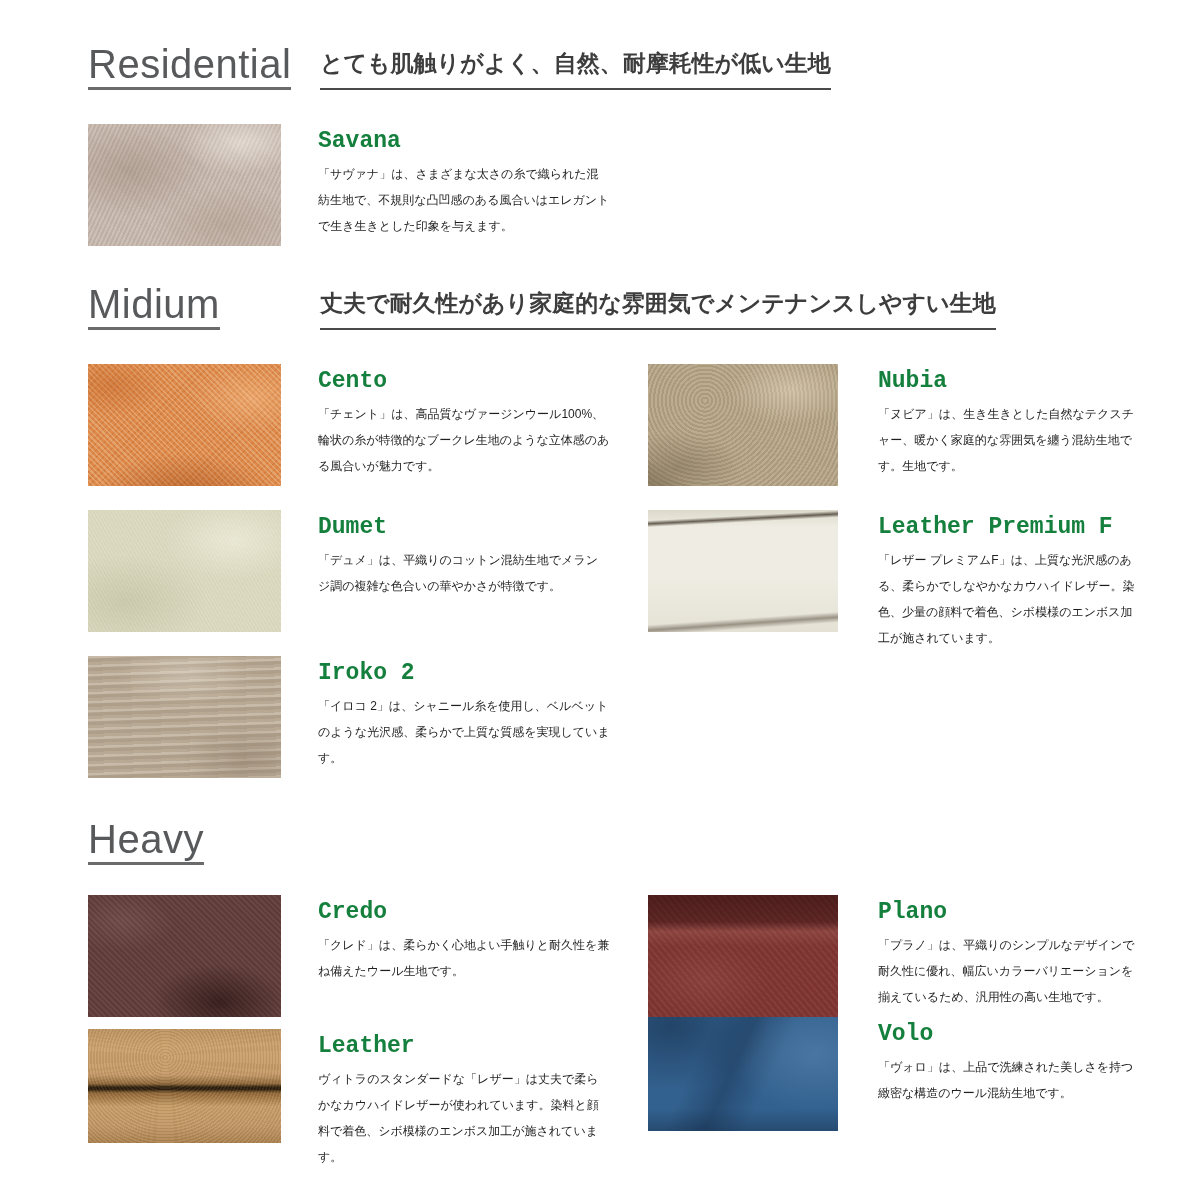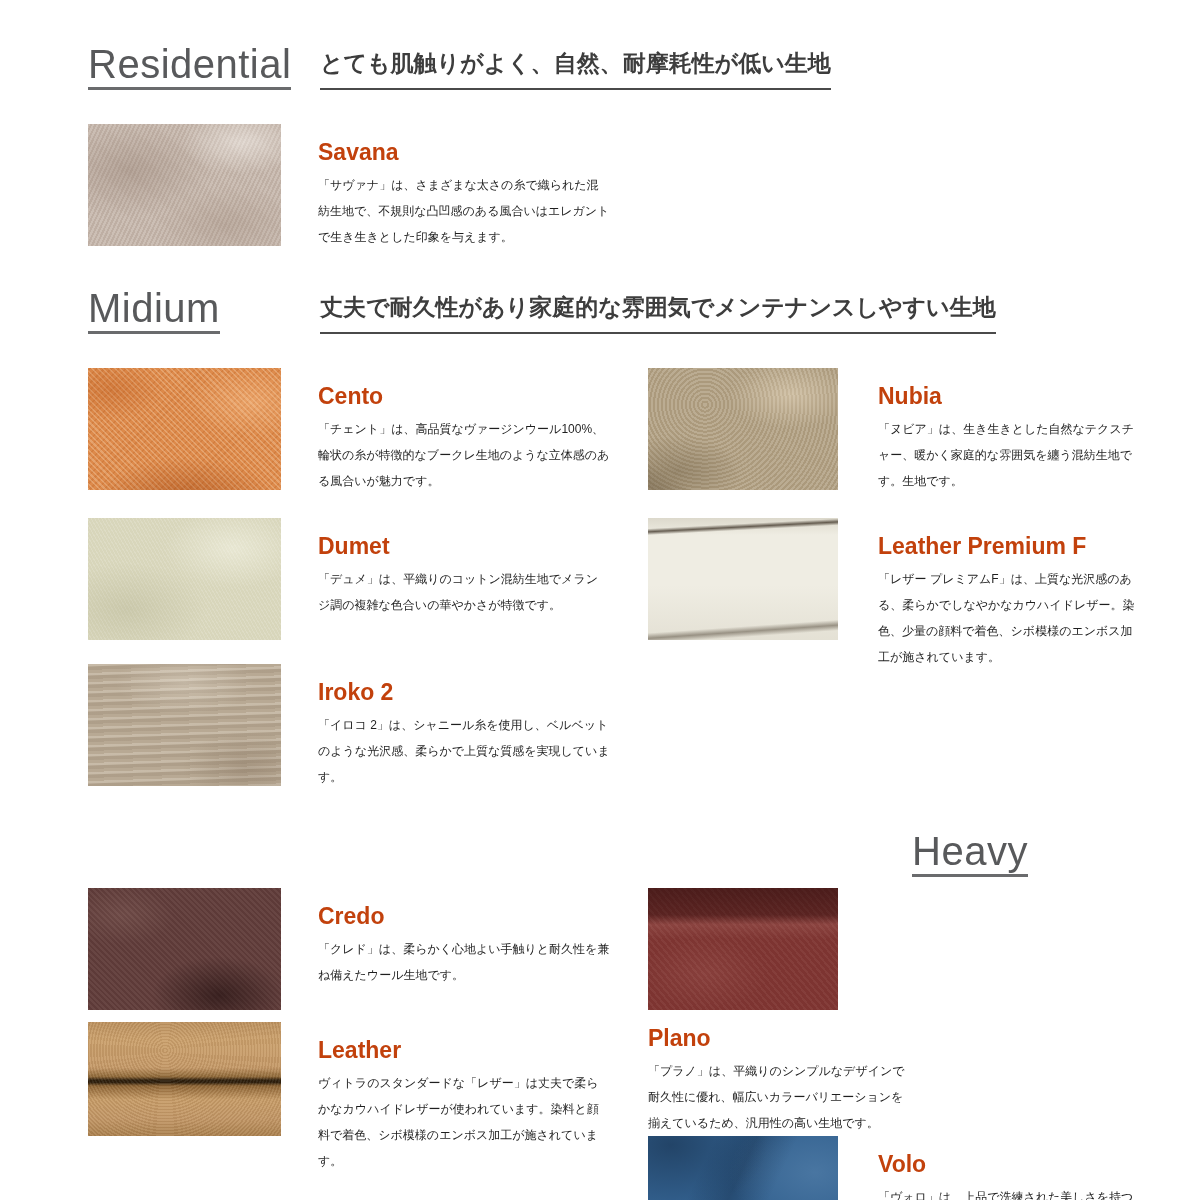--- a/index.html
+++ b/index.html
@@ -13,39 +13,39 @@
     display:inline-block; font-size:40px; line-height:44px; font-weight:500;
     color:#58595b; letter-spacing:.5px; padding-bottom:1px; border-bottom:3px solid #6a6b6d;
   }
   .category-subtitle {
     display:inline-block; font-size:23px; line-height:36px; font-weight:700;
     color:#3d3d3d; padding-bottom:7px; border-bottom:2px solid #4a4a4a;
   }
 
   .sec-mid { margin-top:12px; }
   .sec-heavy { margin-top:15px; }
-  .sec-heavy .section-header { margin-bottom:11px;flex-direction:column; }
+  .sec-heavy .section-header { margin-bottom:30px; }
 
   .section-body { display:flex; }
   .col-left { width:560px; flex:none; }
   .col-right { flex:1; }
 
   .card { display:flex; margin-bottom:24px; }
   .sec-heavy .card { margin-bottom:12px; }
   .card.tight { margin-bottom:10px; }
-  .card.flush { margin-bottom:0;flex-direction:column; }
+  .card.flush { margin-bottom:0; }
 
   .swatch { width:193px; height:122px; flex:none; margin-right:37px; }
   .col-right .swatch { width:190px; margin-right:40px; }
   .swatch.short { height:114px; }
 
   .text { padding-top:1px; }
   .col-left .text { width:292px; }
   .col-right .text { width:262px; }
-  .fabric-name { font-size:23px; line-height:29px; font-weight:700; color:#c2410c; margin:13px 0 5px 0; }
+  .fabric-name { font-size:23px; line-height:29px; font-weight:700; color:#15803d; margin:2px 0 5px 0;font-family:Liberation Mono, monospace; }
   .fabric-desc { font-size:12px; line-height:26px; color:#1f1f1f; margin:0; }
 
   
   .tex-savana { background-color:#c5b6ab; background-image:
     radial-gradient(ellipse 60% 55% at 22% 38%, rgba(140,118,104,.35), transparent 70%),
     radial-gradient(ellipse 50% 40% at 80% 15%, rgba(255,252,248,.45), transparent 65%),
     radial-gradient(ellipse 55% 45% at 72% 82%, rgba(150,128,112,.28), transparent 70%),
     repeating-linear-gradient(115deg, rgba(255,255,255,.12) 0 2px, rgba(120,100,88,.09) 2px 4px); }
   .tex-cento { background-color:#dd8a4b; background-image:
     radial-gradient(ellipse 75% 60% at 50% 112%, rgba(150,60,10,.5), transparent 65%),

